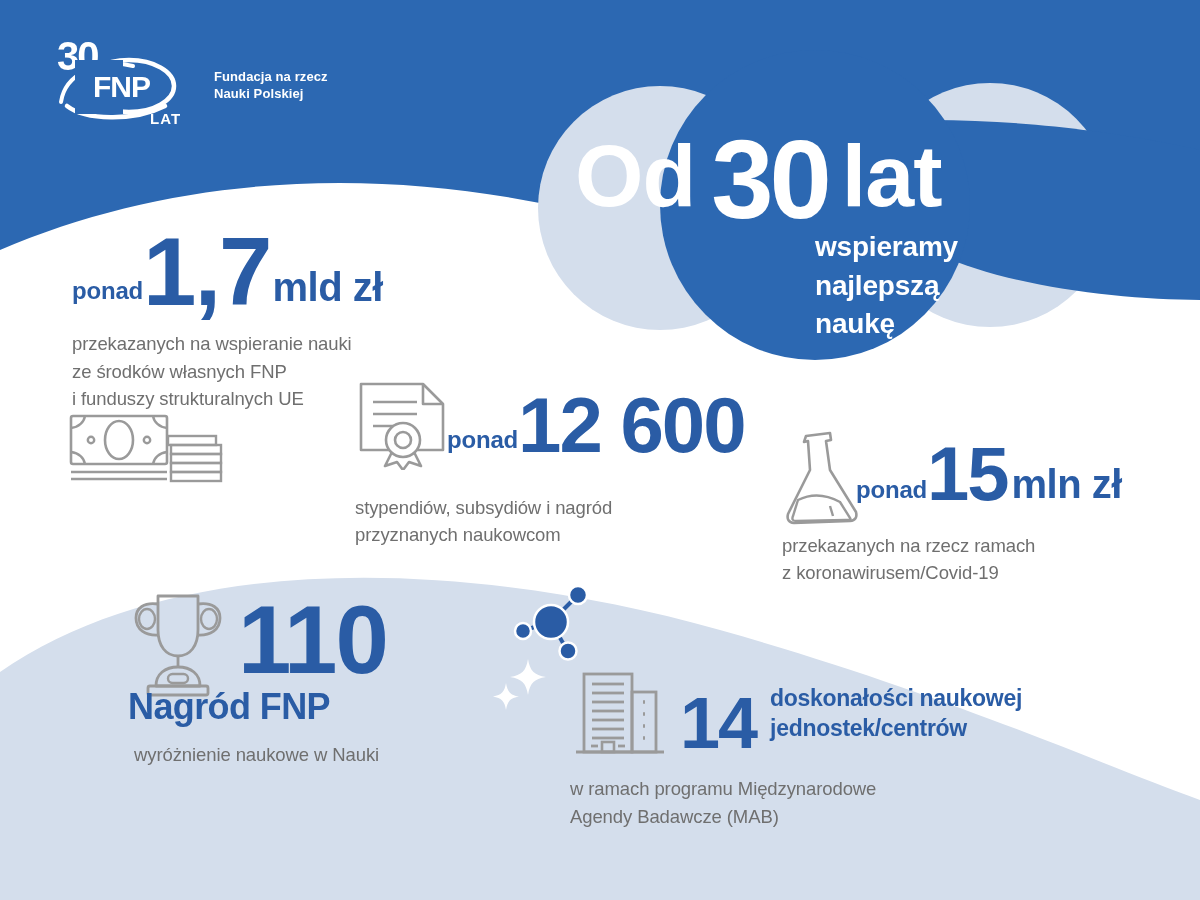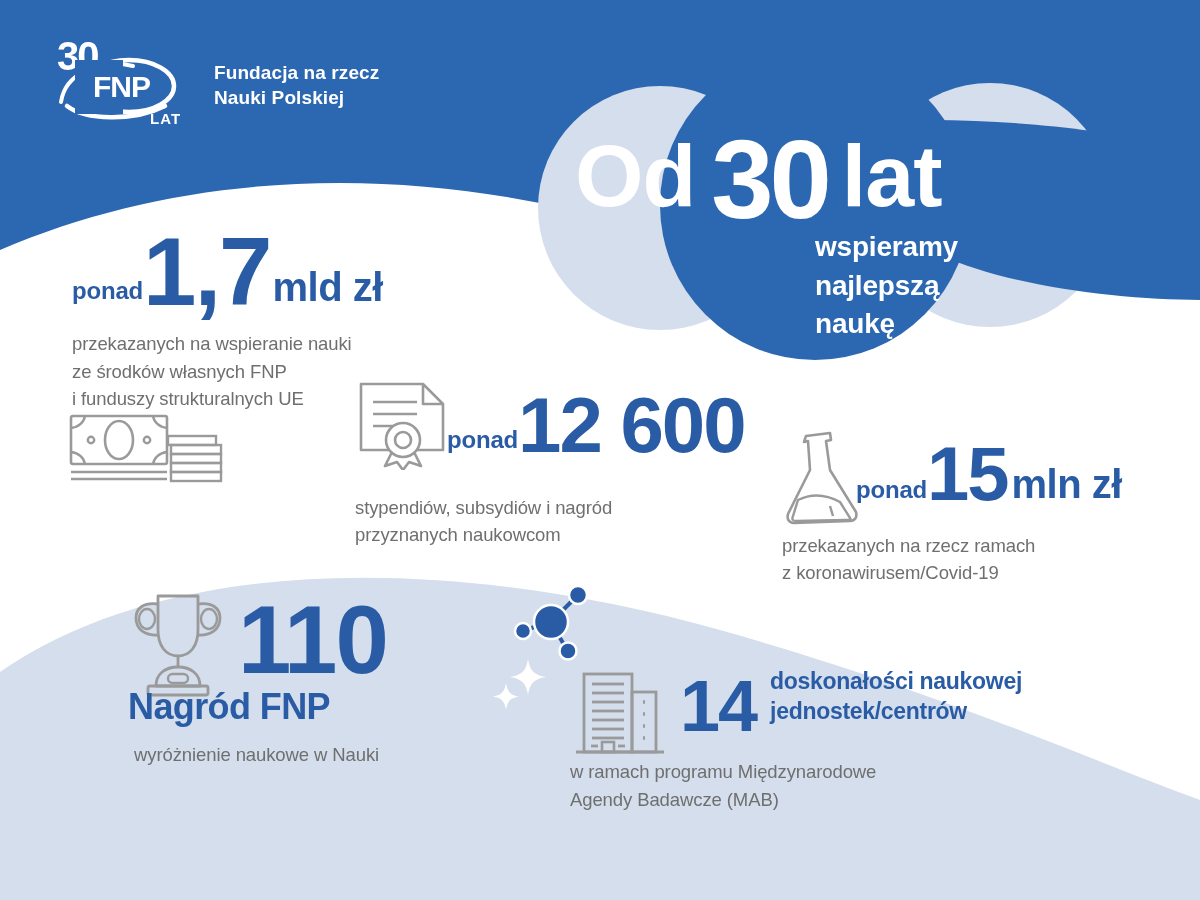--- a/index.html
+++ b/index.html
@@ -20,21 +20,21 @@
   .bg-layer { position: absolute; inset: 0; overflow: hidden; }
   .bg-svg { position: absolute; top: 0; left: 0; }
 
   
   .logo-block {
     position: absolute; left: 55px; top: 36px;
     display: flex; align-items: center; gap: 14px;
   }
   .logo-mark { width: 145px; height: 92px; position: relative; }
   .logo-text {
-    color: #ffffff; font-weight: bold; font-size: 19px;
+    color: #ffffff; font-weight: bold; font-size: 13px;
     line-height: 1.32; letter-spacing: .1px; padding-top: 6px;
   }
 
   
   .hero-head {
     position: absolute; left: 575px; top: 118px;
     width: 480px; height: 115px;
     color: #ffffff; font-weight: bold;
     font-size: 92px; line-height: 1;
     letter-spacing: -1px;
@@ -112,21 +112,21 @@
   #stat-trophy .desc { margin-top: 14px; margin-left: 6px; }
   #icon-trophy { left: 128px; top: 588px; }
 
   
   #stat-build { left: 570px; top: 672px; width: 520px; }
   #stat-build .num { font-size: 72px; line-height: .95; margin-left: 110px; }
   #stat-build .blue-2line { margin-left: 14px; position: relative; top: -6px; }
   #stat-build .desc { margin-top: 18px; margin-left: 0px; }
   #icon-build { left: 570px; top: 668px; }
 
-  .row-inline { display: flex; align-items: flex-start; }
+  .row-inline { display: flex; align-items: flex-start; margin-top: 17px; }
 </style>
 </head>
 <body>
 
 <div id="stage">
 
   <div class="bg-layer">
     <svg class="bg-svg" width="1200" height="900" viewBox="0 0 1200 900">
 
       <path d="M0,0 H1200 V200 C1060,268 880,300 640,228 C420,162 190,168 0,250 Z" fill="#2c68b2"></path>

